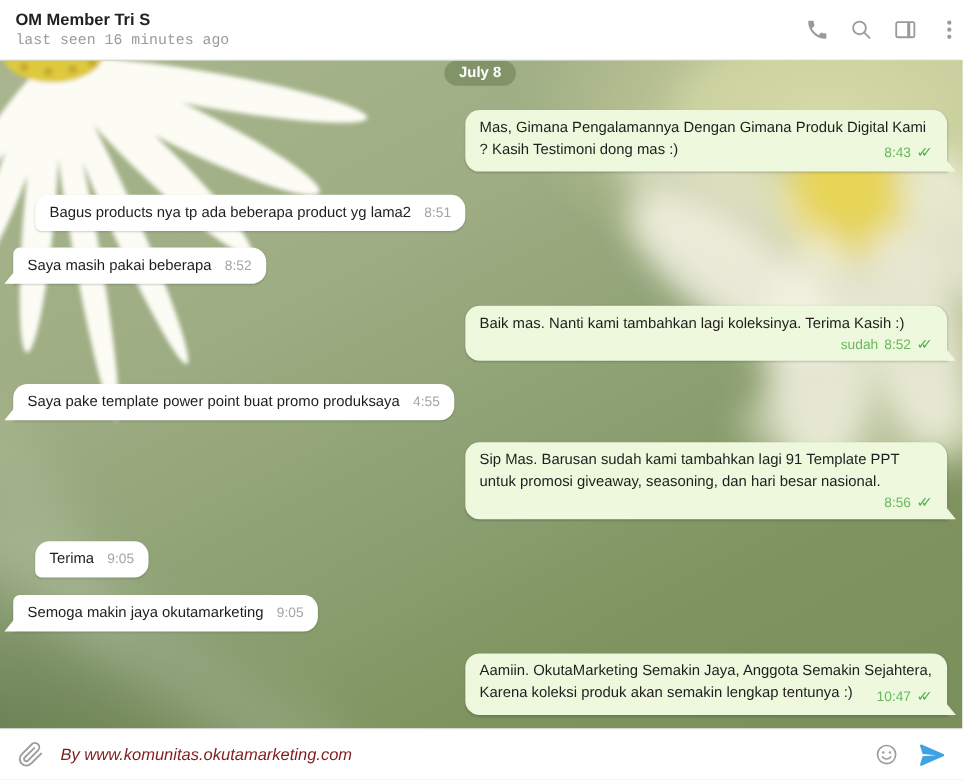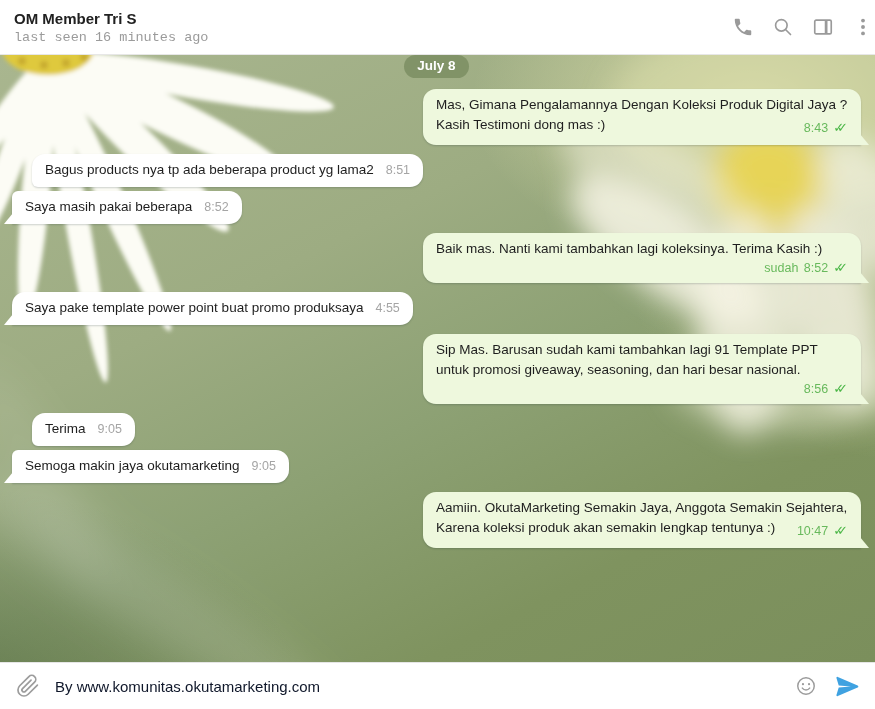--- a/index.html
+++ b/index.html
@@ -20,21 +20,21 @@
   .chat { position:relative; height:607px; flex:0 0 auto; overflow:hidden;
     background:
       radial-gradient(46% 38% at 86% 8%,  rgba(219,221,170,.95), rgba(219,221,170,0) 70%),
       radial-gradient(55% 45% at 108% 38%, rgba(228,226,180,.55), rgba(228,226,180,0) 65%),
       radial-gradient(70% 60% at -8% 108%, rgba(56,82,40,.5),   rgba(56,82,40,0) 62%),
       linear-gradient(153deg,#a9b68f 0%,#9dac82 34%,#8da174 55%,#7f935f 78%,#7b8f5c 100%);
   }
   .wallpaper { position:absolute; inset:0; pointer-events:none; }
   .wallpaper svg { width:100%; height:100%; display:block; }
 
-  .messages { position:absolute; inset:0; display:flex; flex-direction:column; justify-content:flex-start; padding:0 14px 12px 12px; }
+  .messages { position:absolute; inset:0; display:flex; flex-direction:column; justify-content:space-between; padding:0 14px 12px 12px; }
   .date-row { display:flex; justify-content:center; margin-bottom:7px; }
   .date-badge { background:rgba(126,144,101,.92); color:#fff; font-weight:bold; font-size:13.5px; line-height:16px; padding:3px 13px 4px; border-radius:12px; }
 
   .m-row { display:flex; margin-top:4px; }
   .m-row.gap { margin-top:9px; }
   .m-row.out { justify-content:flex-end; }
 
   .bubble { position:relative; padding:6px 13px 7px; border-radius:13px; font-size:13.5px; line-height:20px; color:#1e1e1e;
             box-shadow:0 1px 2px rgba(16,35,47,.2); }
   .bubble.in  { background:#ffffff; max-width:460px; }
@@ -53,21 +53,21 @@
   .out .meta { color:#68b95c; float:right; margin-left:10px; margin-top:3px; }
   .out .meta.own-line { float:none; display:block; text-align:right; margin:1px 0 0; line-height:16px; }
   .edited { margin-right:2px; }
   .ticks { color:#4bb747; margin-left:5px; font-size:13px; }
   .ticks span { display:inline-block; }
   .ticks span + span { margin-left:-7px; }
   .fclear { display:block; clear:both; }
 
   
   .composer { height:47px; background:#fff; border-top:1px solid #e6e6e6; display:flex; align-items:center; padding:0 14px 0 16px; gap:15px; flex:0 0 auto; }
-  .msg-input { flex:1; border:none; outline:none; background:transparent; font-family:"Liberation Sans", sans-serif; font-size:15px; color:#0f172a; }
+  .msg-input { flex:1; border:none; outline:none; background:transparent; font-family:"Liberation Sans", sans-serif; font-size:15px; color:#7f1d1d;font-style:italic; }
 </style>
 </head>
 <body>
 
 <div class="app">
 
   <div class="header">
     <div class="peer-info">
       <div class="peer-title">OM Member Tri S</div>
       <div class="peer-status">last seen 16 minutes ago</div>
@@ -153,21 +153,21 @@
         </g>
       </svg>
     </div>
 
     <div class="messages">
       <div class="date-row">
         <span class="date-badge">July 8</span>
       </div>
 
     <div class="m-row out">
-          <div class="bubble out tail"><span class="msg-text">Mas, Gimana Pengalamannya Dengan Koleksi Produk Digital Jaya ? Kasih Testimoni dong mas :)</span><span class="meta"><span class="time">8:43</span><span class="ticks"><span>✓</span><span>✓</span></span></span><span class="fclear"></span></div>
+          <div class="bubble out tail"><span class="msg-text">Mas, Gimana Pengalamannya Dengan Gimana Produk Digital Kami ? Kasih Testimoni dong mas :)</span><span class="meta"><span class="time">8:43</span><span class="ticks"><span>✓</span><span>✓</span></span></span><span class="fclear"></span></div>
         </div>
         <div class="m-row in gap">
           <div class="bubble in has-next"><span class="msg-text">Bagus products nya tp ada beberapa product yg lama2</span><span class="meta"><span class="time">8:51</span></span></div>
         </div>
         <div class="m-row in">
           <div class="bubble in tail has-prev"><span class="msg-text">Saya masih pakai beberapa</span><span class="meta"><span class="time">8:52</span></span></div>
         </div>
         <div class="m-row out gap">
           <div class="bubble out tail"><span class="msg-text">Baik mas. Nanti kami tambahkan lagi koleksinya. Terima Kasih :)</span><span class="meta own-line"><span class="edited">sudah</span> <span class="time">8:52</span><span class="ticks"><span>✓</span><span>✓</span></span></span></div>
         </div>

